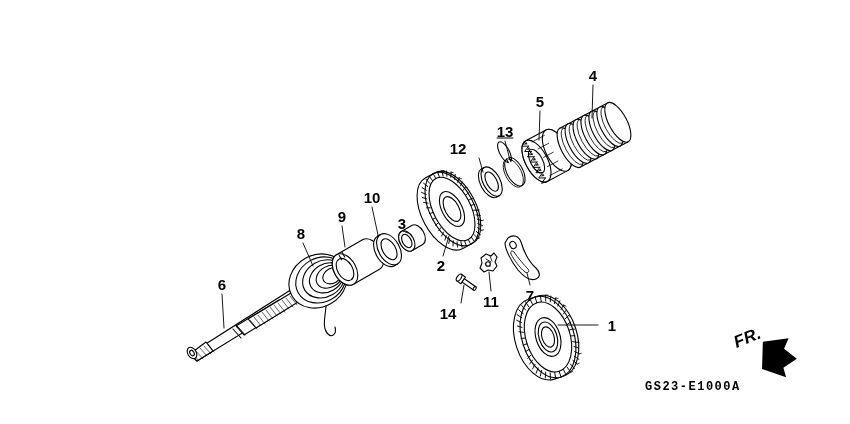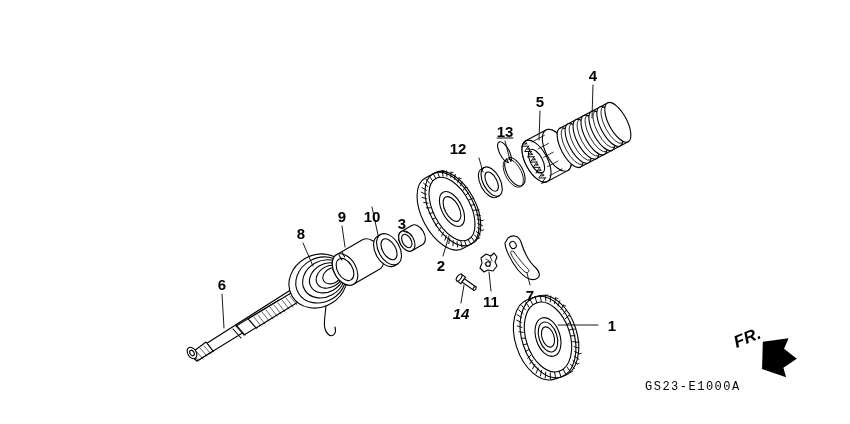--- a/index.html
+++ b/index.html
@@ -31,21 +31,21 @@
     line-height: 1;
     white-space: nowrap;
     transform: translate(-50%, -50%);
   }
   #partcode {
     position: absolute;
     left: 645px;
     top: 380px;
     font-family: "Liberation Mono", monospace;
     font-size: 12px;
-    font-weight: normal;
+    font-weight: bold;
     letter-spacing: 1.5px;
     color: #000000;
     white-space: nowrap;
   }
   #frlabel {
     position: absolute;
     left: 731px;
     top: 334px;
     font-family: "Liberation Sans", sans-serif;
     font-size: 17px;
@@ -440,20 +440,20 @@
   <div id="callouts">
       <div class="callout" style="left: 612px; top: 325px;">1</div>
       <div class="callout" style="left: 441px; top: 265px;">2</div>
       <div class="callout" style="left: 402px; top: 223px;">3</div>
       <div class="callout" style="left: 593px; top: 75px;">4</div>
       <div class="callout" style="left: 540px; top: 101px;">5</div>
       <div class="callout" style="left: 222px; top: 284px;">6</div>
       <div class="callout" style="left: 530px; top: 295px;">7</div>
       <div class="callout" style="left: 301px; top: 233px;">8</div>
       <div class="callout" style="left: 342px; top: 216px;">9</div>
-      <div class="callout" style="left: 372px; top: 197px; margin-top: 19px;">10</div>
+      <div class="callout" style="left: 372px; top: 197px;">10</div>
       <div class="callout" style="left: 491px; top: 301px; text-align: right;">11</div>
       <div class="callout" style="left: 458px; top: 148px;">12</div>
       <div class="callout" style="left: 505px; top: 131px; text-decoration: underline;">13</div>
-      <div class="callout" style="left: 461px; top: 313px; font-style: italic;">14</div>
+      <div class="callout" style="left: 448px; top: 313px;">14</div>
     </div>
 
 </div>
 
 </body></html>

